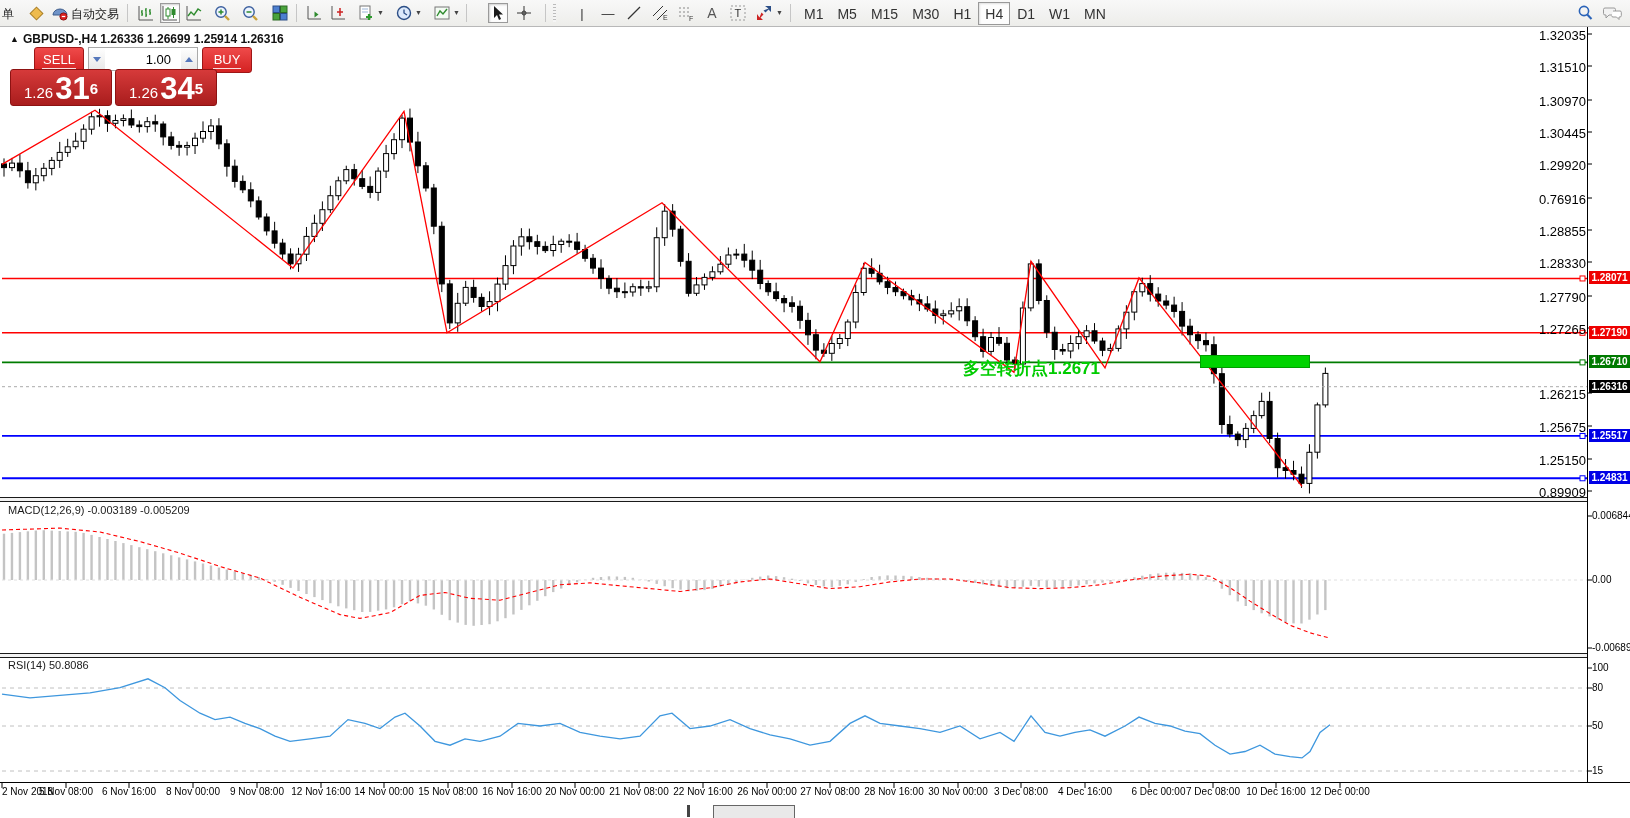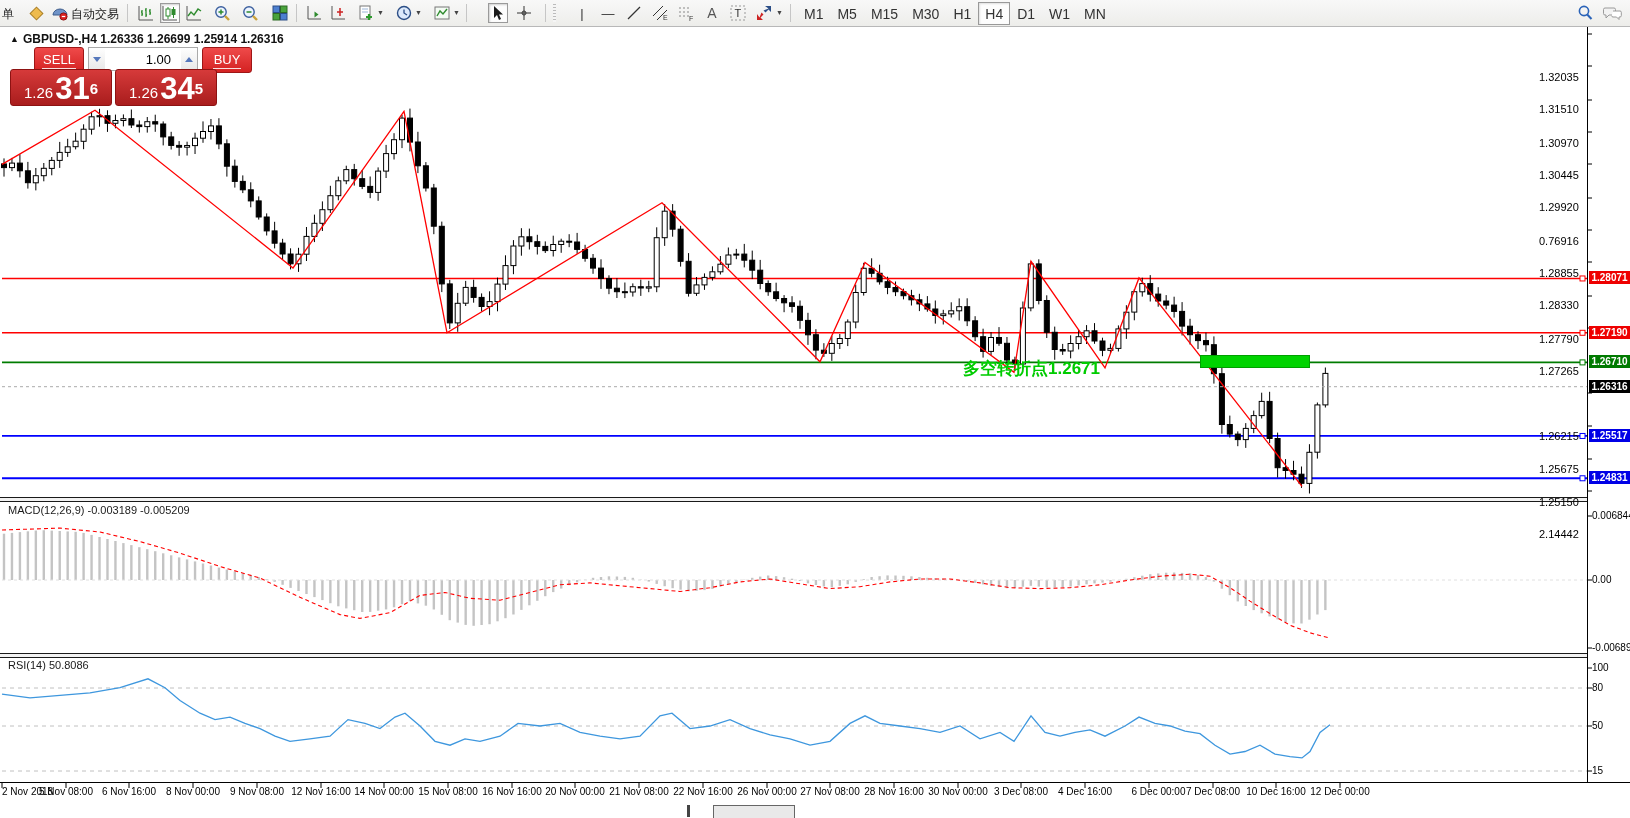--- a/index.html
+++ b/index.html
@@ -22,21 +22,21 @@
   .chartwin{position:absolute;left:0;top:27px;width:1630px;height:791px;background:#fff;}
   .topline{position:absolute;left:0;top:26px;width:1630px;height:1px;background:#555;z-index:40;}
   #overlay{position:absolute;left:0;top:0;width:1630px;height:818px;pointer-events:none;z-index:5;}
   .axisline-v{position:absolute;left:1587px;top:27px;width:1px;height:755px;background:#000;z-index:6;}
   .axisline-h{position:absolute;left:0;top:782px;width:1630px;height:1px;background:#000;z-index:6;}
   .pane-sep{position:absolute;left:0;width:1587px;height:3px;border-top:1px solid #1a1a1a;border-bottom:1px solid #1a1a1a;background:#f2f2f2;z-index:8;}
   .chart-title{position:absolute;left:10px;top:32px;font-size:12px;font-weight:bold;color:#111;z-index:20;white-space:nowrap;}
   .chart-title .mk{font-size:9px;vertical-align:1px;margin-right:4px;}
   .pane-label{position:absolute;left:8px;font-size:11px;color:#1a1a1a;z-index:20;white-space:nowrap;}
   
-  .ptick{position:absolute;left:1539px;font-size:11px;color:#000;z-index:9;white-space:nowrap;margin-top:43px;}
+  .ptick{position:absolute;left:1539px;font-size:13px;color:#000;z-index:9;white-space:nowrap;}
   .pbadge{position:absolute;left:1589px;width:41px;height:13px;font-size:10px;font-weight:bold;color:#fff;
           text-align:center;line-height:13px;z-index:10;white-space:nowrap;}
   .iaxlab{position:absolute;left:1592px;font-size:10px;color:#000;z-index:9;white-space:nowrap;}
   .tlab{position:absolute;top:786px;font-size:10px;color:#000;z-index:9;white-space:nowrap;transform:translateX(-50%);}
   .tlab.first{transform:none;}
   
   .annot{position:absolute;left:963px;top:357px;font-size:17px;font-weight:bold;color:#00cc00;z-index:22;white-space:nowrap;}
   .hrect{position:absolute;left:1200px;top:355px;width:110px;height:13px;background:#00d300;border:1px solid #00a000;box-sizing:border-box;z-index:21;}
   
   .tpanel{position:absolute;left:10px;top:47px;z-index:30;}
@@ -892,21 +892,21 @@
     <div class="ptick" style="top: 126px;">1.30445</div>
     <div class="ptick" style="top: 158px;">1.29920</div>
     <div class="ptick" style="top: 192px;">0.76916</div>
     <div class="ptick" style="top: 224px;">1.28855</div>
     <div class="ptick" style="top: 256px;">1.28330</div>
     <div class="ptick" style="top: 290px;">1.27790</div>
     <div class="ptick" style="top: 322px;">1.27265</div>
     <div class="ptick" style="top: 387px;">1.26215</div>
     <div class="ptick" style="top: 420px;">1.25675</div>
     <div class="ptick" style="top: 453px;">1.25150</div>
-    <div class="ptick" style="top: 485px;">2.14442</div>
+    <div class="ptick" style="top: 485px;">0.89909</div>
     <div class="pbadge" style="top: 271px; background: rgb(238, 0, 0);">1.28071</div>
     <div class="pbadge" style="top: 326px; background: rgb(238, 0, 0);">1.27190</div>
     <div class="pbadge" style="top: 355px; background: rgb(0, 122, 0);">1.26710</div>
     <div class="pbadge" style="top: 380px; background: rgb(0, 0, 0);">1.26316</div>
     <div class="pbadge" style="top: 429px; background: rgb(0, 0, 230);">1.25517</div>
     <div class="pbadge" style="top: 471px; background: rgb(0, 0, 230);">1.24831</div>
   </div>
 <div id="macd-axis-labels">
     <div class="iaxlab" style="top: 510px;">0.006844</div>
     <div class="iaxlab" style="top: 574px;">0.00</div>

